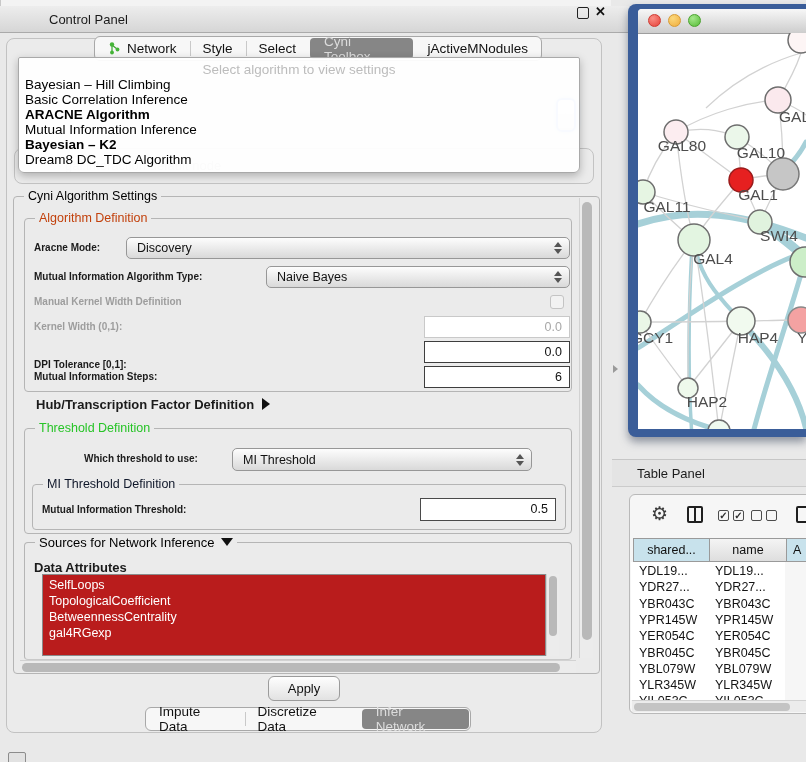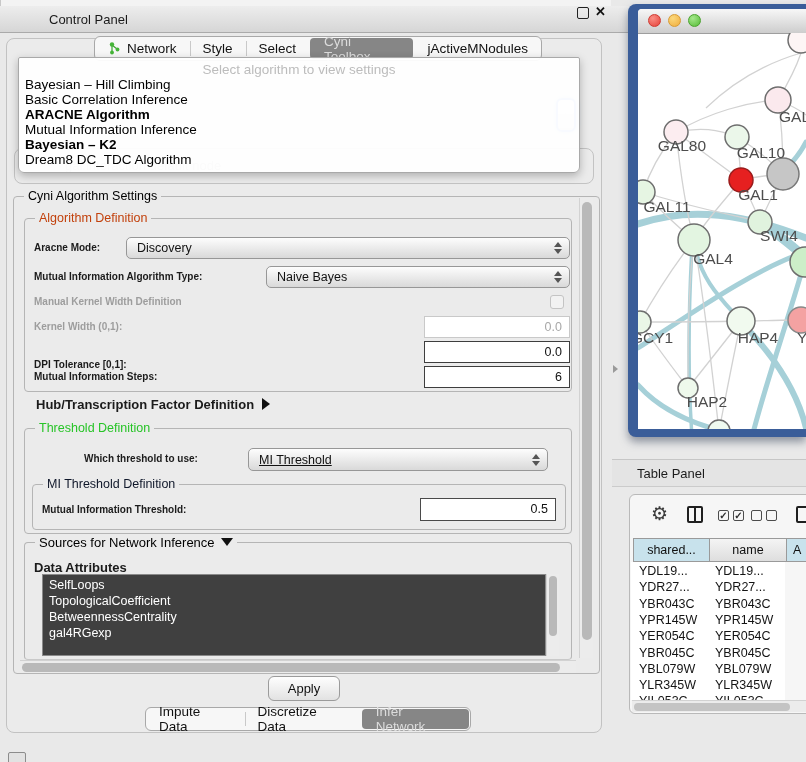--- a/index.html
+++ b/index.html
@@ -69,21 +69,21 @@
   #alg-def{left:24px;top:218px;width:546px;height:172px;}
   #alg-def .grp-title{color:#c2410c;}
   #thr{left:24px;top:428px;width:546px;height:104px;}
   #thr .grp-title{color:#27c427;}
   #mithr{left:32px;top:484px;width:532px;height:44px;}
   #mithr .grp-title{color:#0f172a;}
   #src{left:24px;top:542px;width:546px;height:116px;border-bottom-color:#c9c9c9;}
 
   .chk{position:absolute;width:14px;height:14px;border:1px solid #c4c4c4;border-radius:3px;background:#f2f2f2;box-sizing:border-box;}
 
-  #attr-list{position:absolute;left:42px;top:574px;width:504px;height:82px;background:#404040;border:1px solid #8a8a8a;box-sizing:border-box;overflow:hidden;}
+  #attr-list{position:absolute;left:42px;top:574px;width:504px;height:82px;background:#b91c1c;border:1px solid #8a8a8a;box-sizing:border-box;overflow:hidden;}
   .attr-item{position:absolute;left:6px;font-size:12.5px;color:#fff;white-space:nowrap;}
 
   #apply{left:268px;top:676px;width:70px;height:23px;border:1px solid #9b9b9b;border-radius:6px;
          background:linear-gradient(#fefefe,#e2e2e2);font-size:13px;color:#111;display:flex;align-items:center;justify-content:center;}
 
   #btabbar{left:145px;top:707px;width:326px;height:24px;background:#f7f7f7;border:1px solid #a8a8a8;border-radius:6px;
            display:flex;align-items:stretch;box-sizing:border-box;z-index:20;}
 
   #dock-ico{left:8px;top:752px;width:16px;height:14px;border:1.5px solid #8c8c8c;border-radius:2px;background:#e2e2e2;}
   #splitter{left:613px;top:365px;width:0;height:0;border-top:4px solid transparent;border-bottom:4px solid transparent;border-left:5px solid #9a9a9a;}
@@ -208,21 +208,21 @@
   <div class="field" style="left:424px;top:366px;width:146px;height:22px;">6</div>
 
   <span class="lbl" style="left:36px;top:397px;font-size:13px;">
     <span>Hub/Transcription Factor Definition</span><span class="tri-right"></span>
   </span>
 
   <div class="grp" id="thr">
     <span class="grp-title">Threshold Definition</span>
   </div>
   <span class="lbl" style="left:84px;top:453px;">Which threshold to use:</span>
-  <div class="combo" style="left:248px;top:448px;width:300px;height:23px;text-decoration:underline;">
+  <div class="combo" style="left:232px;top:448px;width:300px;height:23px;">
     <span>MI Threshold</span>
     <span class="arrows">
         <i class="up"></i>
         <i class="dn"></i>
       </span>
   </div>
   <div class="grp" id="mithr">
     <span class="grp-title">MI Threshold Definition</span>
   </div>
   <span class="lbl" style="left:42px;top:504px;">Mutual Information Threshold:</span>

